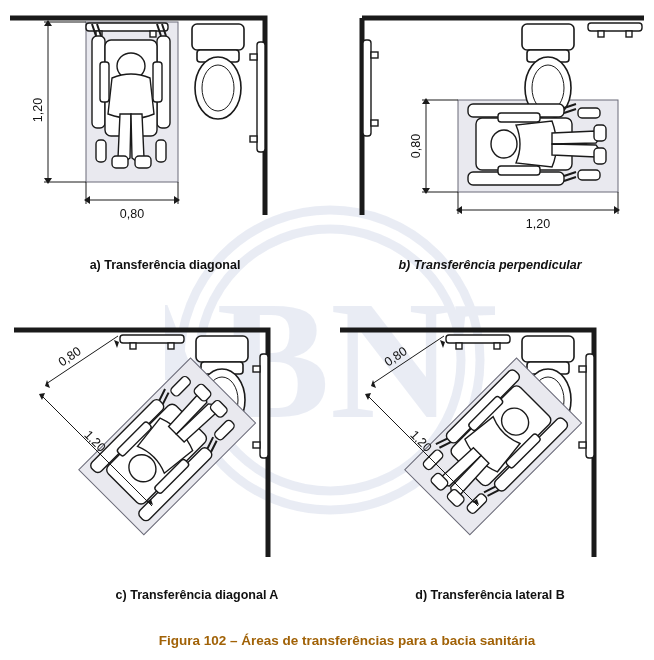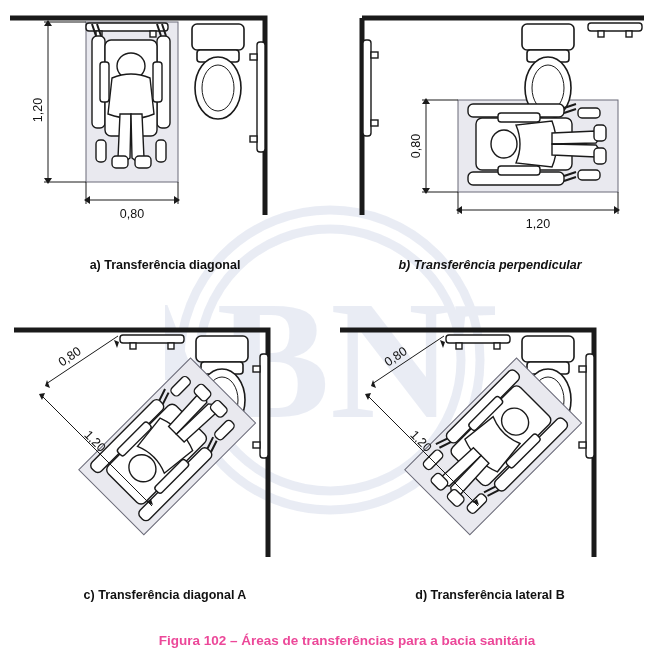--- a/index.html
+++ b/index.html
@@ -34,21 +34,21 @@
     text-align:center;
     white-space:nowrap;
   }
   .figtitle{
     position:absolute;
     left:0;right:0;
     bottom:12px;
     text-align:center;
     font-size:13.5px;
     font-weight:bold;
-    color:#ec4899;
+    color:#a16207;
     padding-left:40px;
   }
 
   .dimtext{
     font-size:12.5px;
     font-family:"Liberation Sans", sans-serif;
     fill:#111;
   }
 </style>
 </head>
@@ -264,21 +264,21 @@
       </g>
       <text class="dimtext" x="72" y="48" text-anchor="middle" transform="rotate(-34 72 48)">0,80</text>
 
       <g stroke="#1a1a1a" stroke-width="1" fill="none">
         <path d="M40 82 L152 194"></path>
         <path d="M42 88 l-3 -6 l6 -1 M146 190 l7 3 l-2 -6" fill="#1a1a1a" stroke="none"></path>
       </g>
       <text class="dimtext" x="92" y="132" text-anchor="middle" transform="rotate(45 92 132)">1,20</text>
     </svg>
   </div>
-  <div class="caption" style="left:0;top:588px;width:330px;">c) Transferência diagonal A</div>
+  <div class="caption" style="left:0;top:588px;width:330px;padding-left:32px;">c) Transferência diagonal A</div>
 
   <div class="panel" style="left:326px;top:312px;width:328px;height:265px;">
     <svg width="328" height="265" viewBox="0 0 328 265">
       <g stroke="#1a1a1a" fill="none">
         <path d="M14 18 H268 V245" stroke-width="5"></path>
       </g>
 
       <g fill="#ffffff" stroke="#1a1a1a" stroke-width="1.6">
         <rect x="196" y="24" width="52" height="26" rx="5"></rect>
         <rect x="201" y="50" width="42" height="12" rx="3"></rect>

